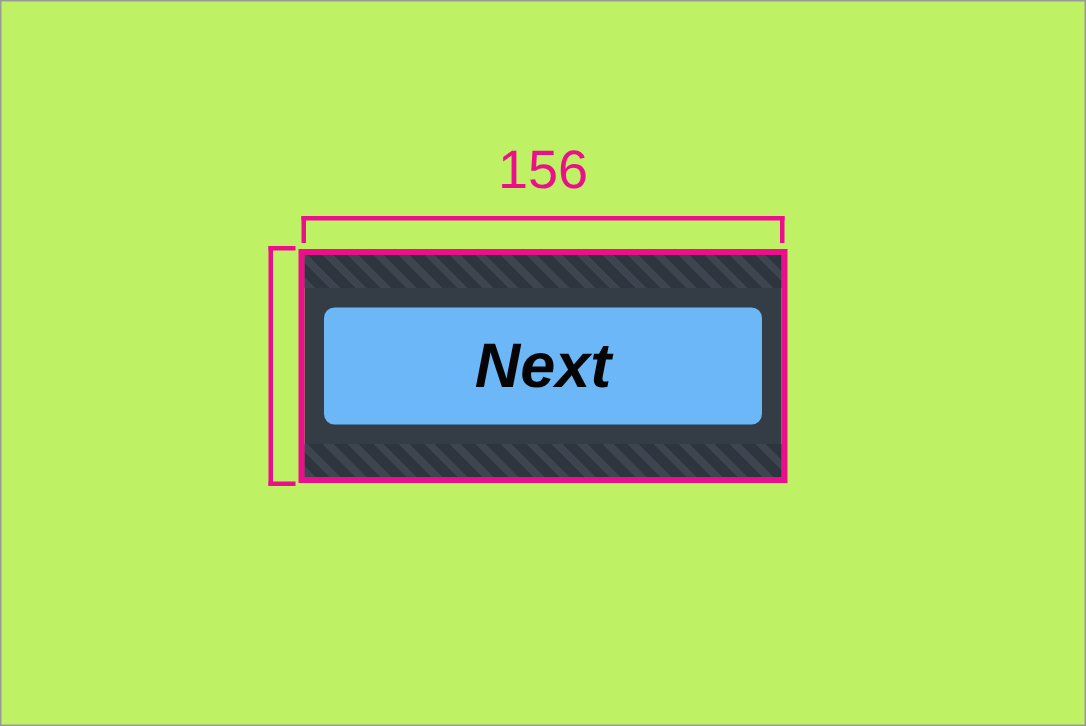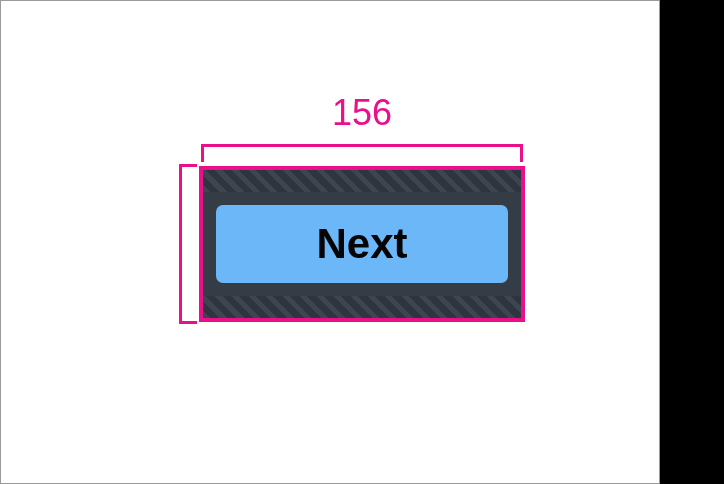--- a/index.html
+++ b/index.html
@@ -3,23 +3,23 @@
 <meta charset="utf-8">
 <style>
   html, body {
     margin: 0;
     padding: 0;
     background: #000000;
   }
 
   .screen {
     position: relative;
-    width: 660px;
+    width: 724px;
     height: 484px;
-    background: #ffffff;
+    background: #bef264;
     overflow: hidden;
     box-sizing: border-box;
     border: 1px solid #9a9a9a;
     font-family: "Liberation Sans", sans-serif;
   }
 
   
   .elem-outline {
     position: absolute;
     left: 198px;
@@ -60,20 +60,21 @@
   
   .btn-face {
     flex: 1 1 auto;
     margin: 13px;
     background: #6cb7f7;
     border-radius: 7px;
     display: flex;
     align-items: center;
     justify-content: center;
     position: relative;
+    font-style: italic;
   }
 
   .btn-label {
     color: #050505;
     font-family: "Liberation Sans", sans-serif;
     font-weight: bold;
     font-size: 42px;
     line-height: 1;
     letter-spacing: 0px;
     user-select: none;

